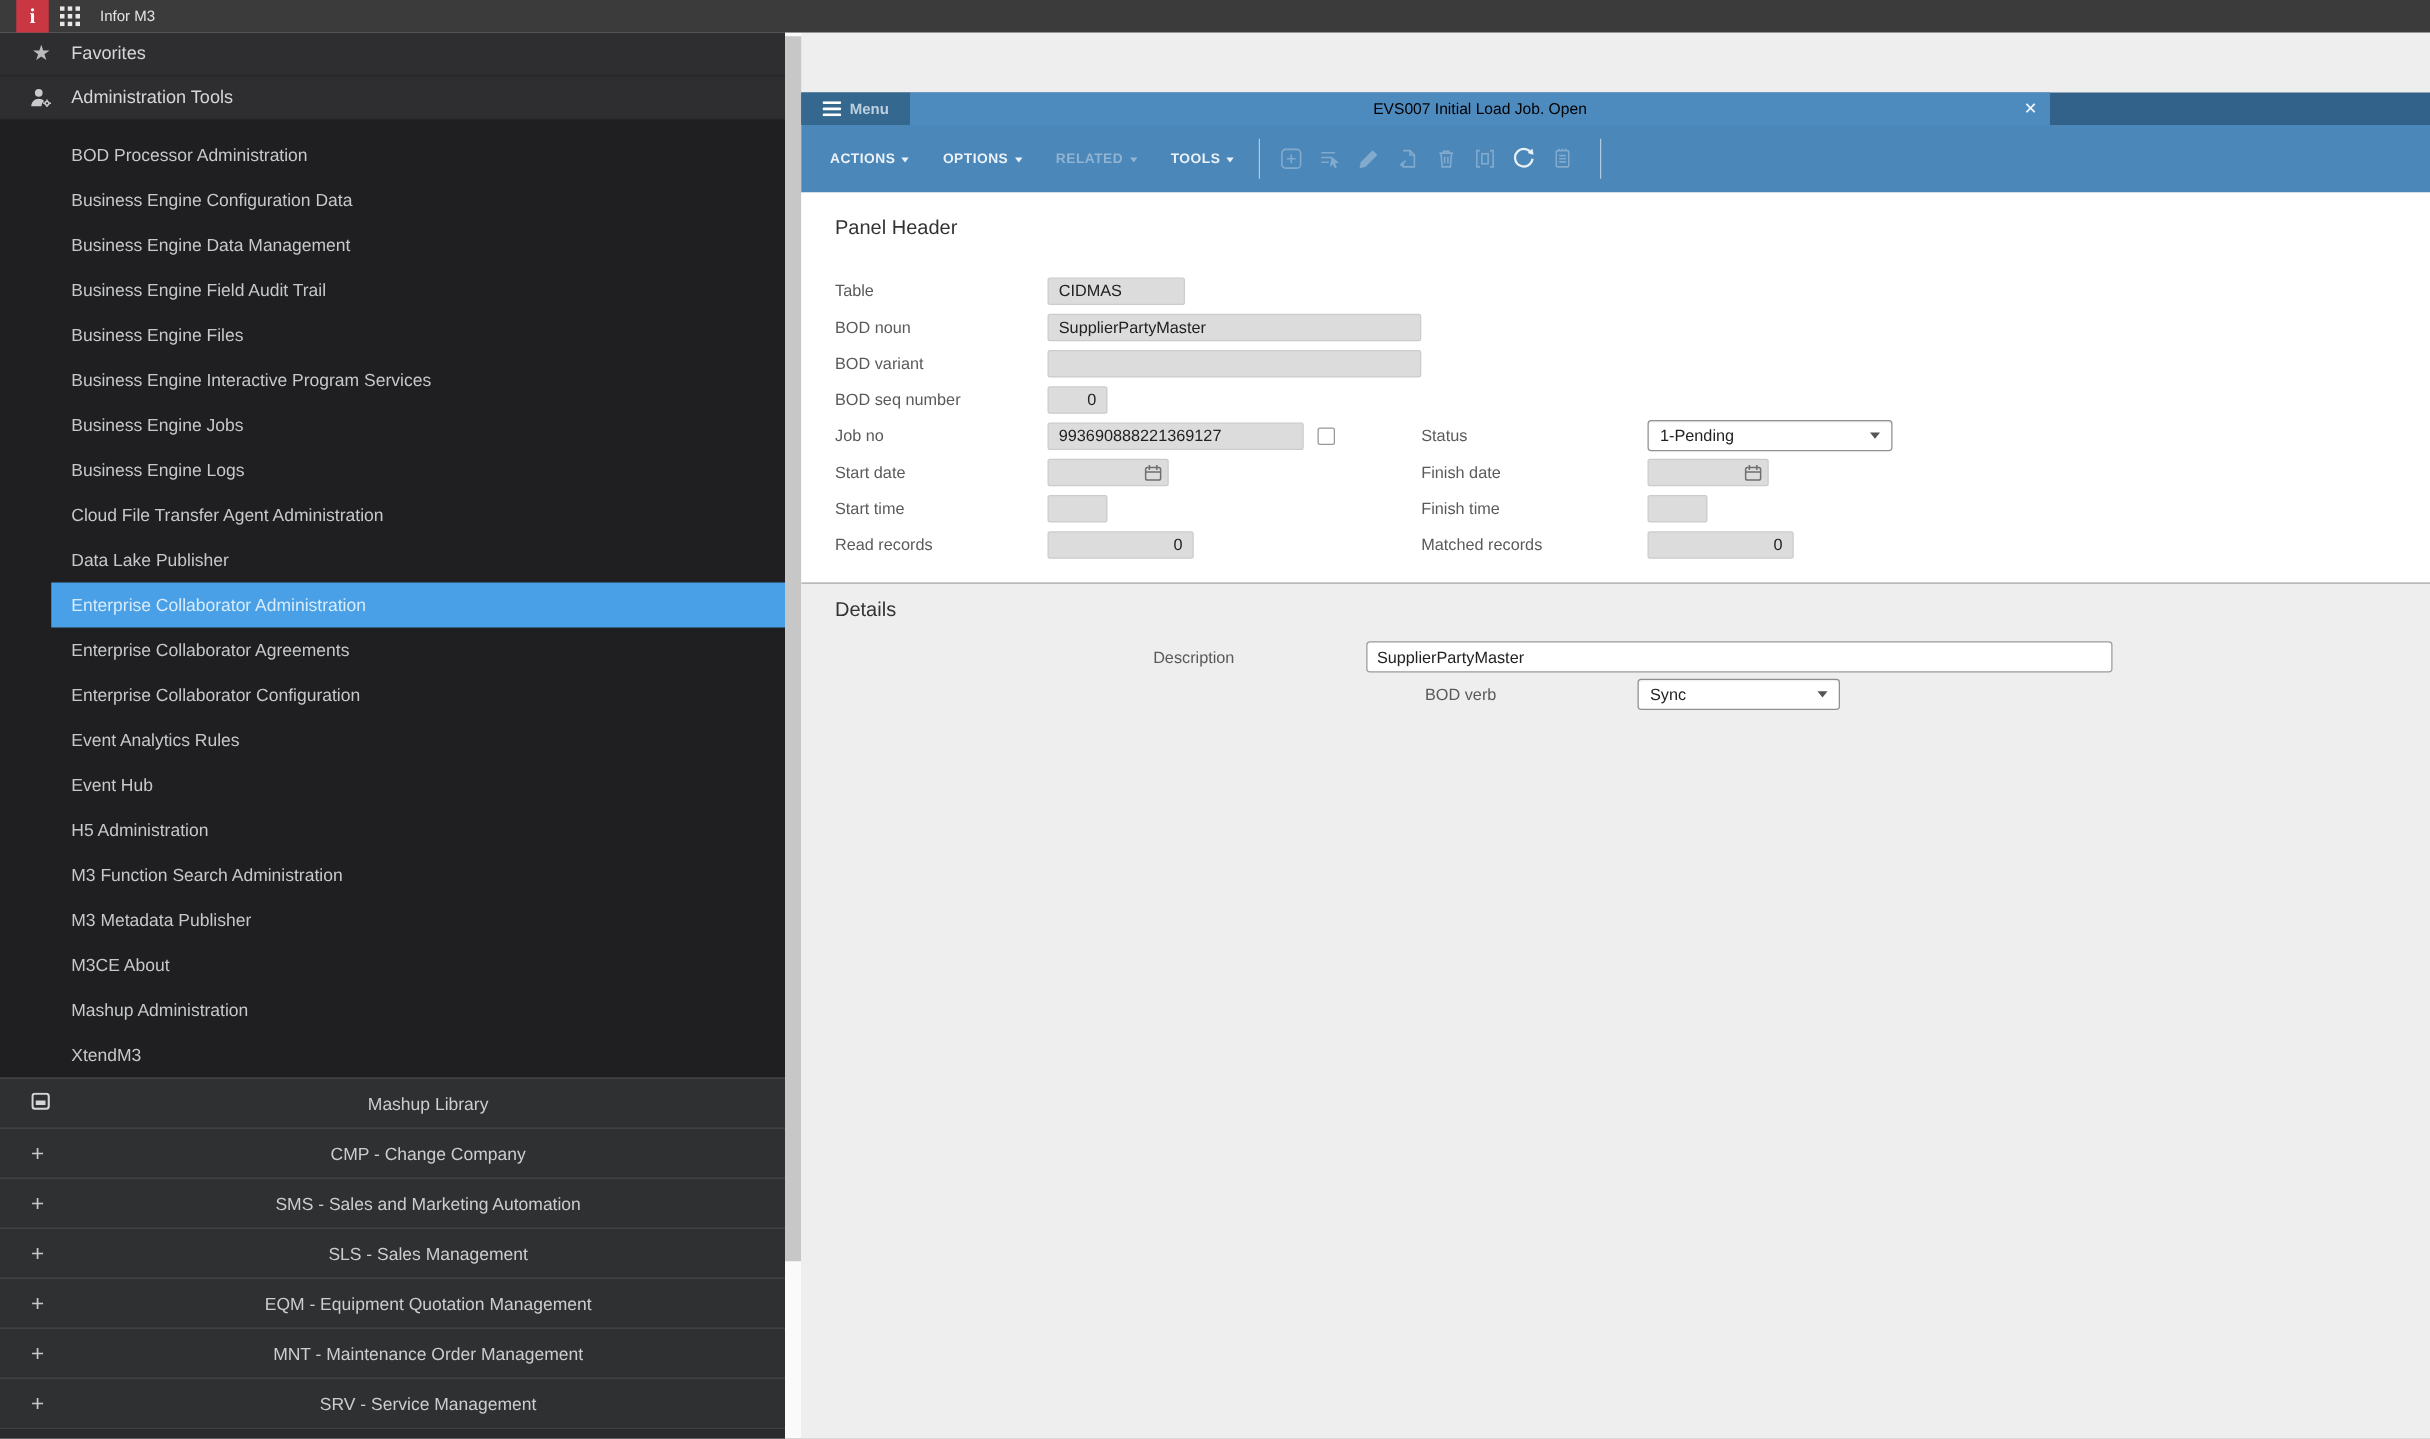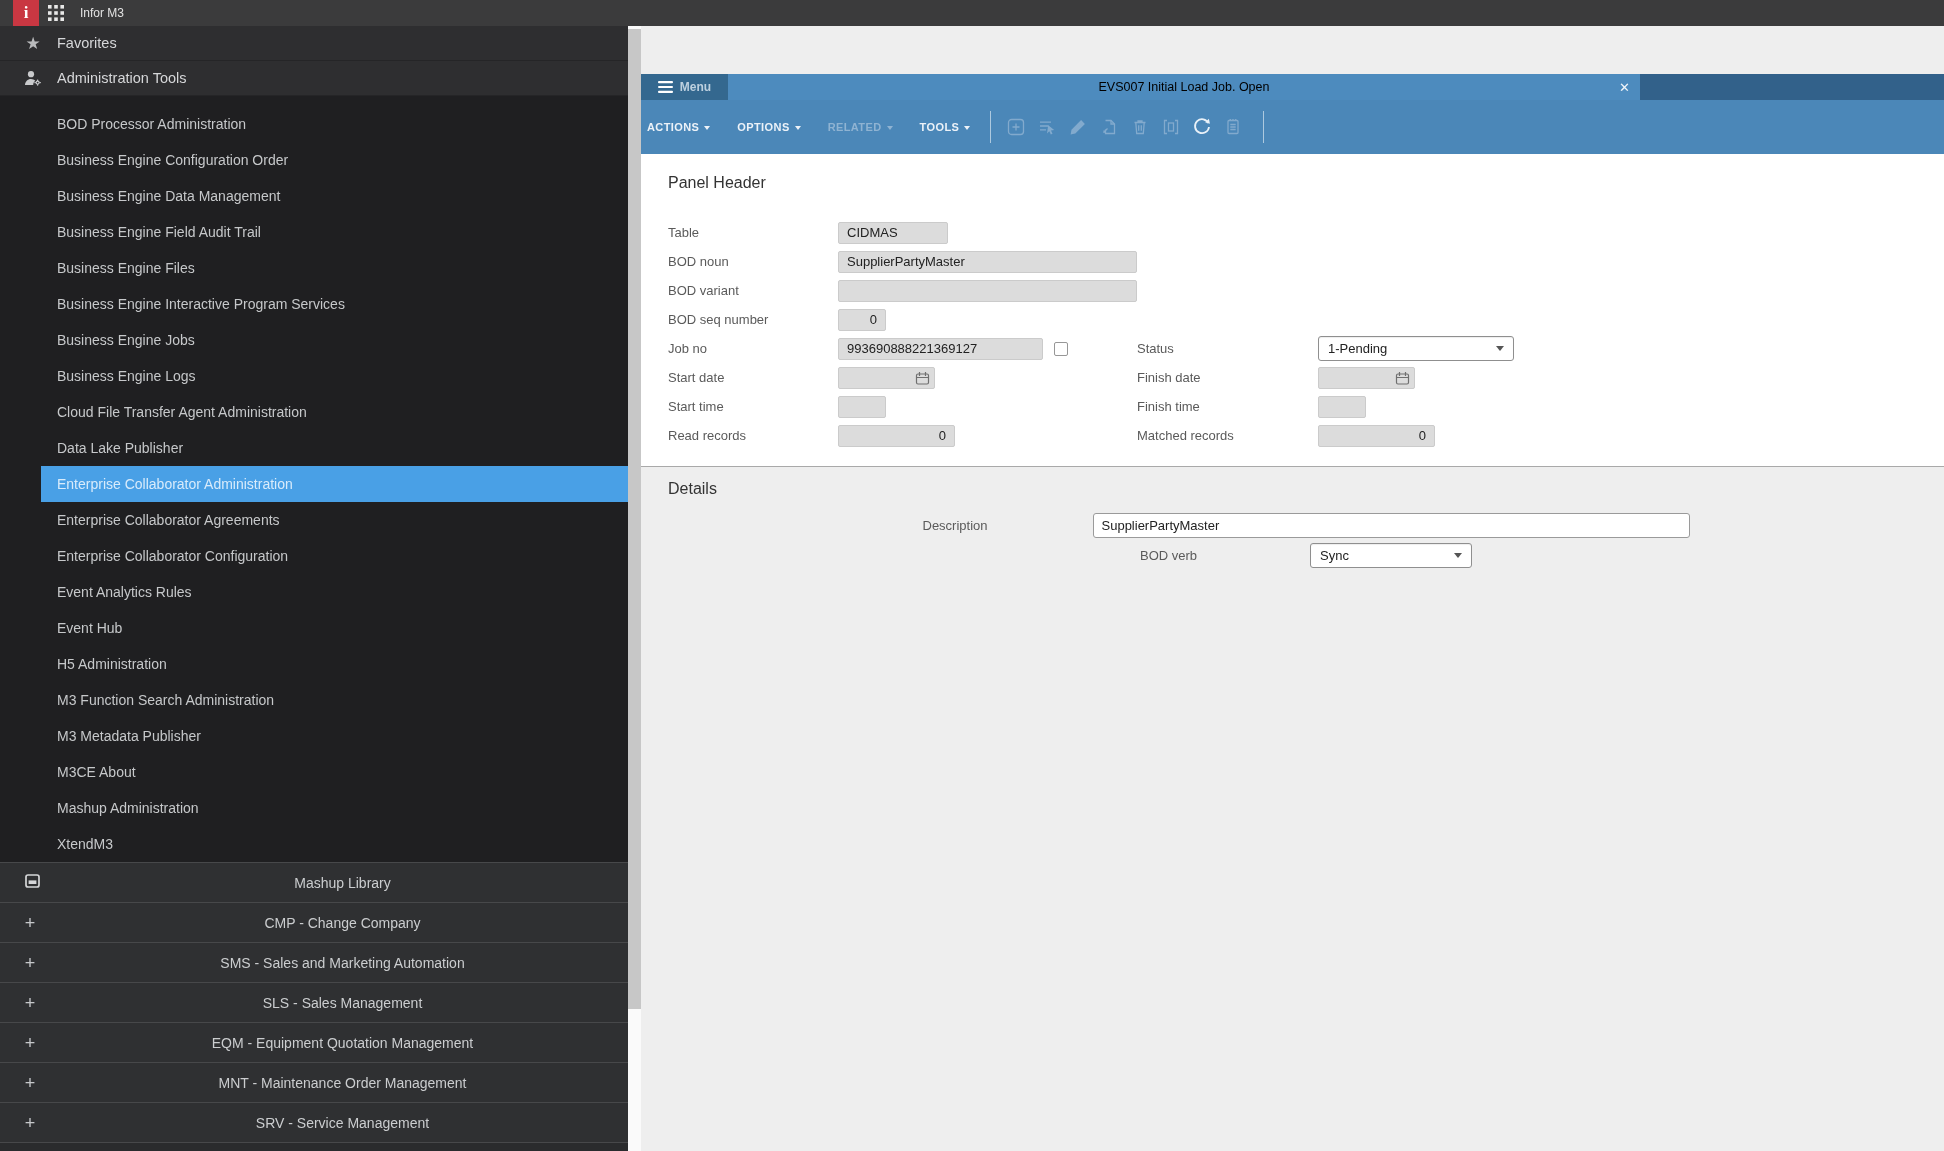--- a/index.html
+++ b/index.html
@@ -35,21 +35,21 @@
   
   .main { position:absolute; top:26px; left:641px; right:0; bottom:0; display:flex; flex-direction:column; }
 
   .tabrow { height:26px; background:#32618a; display:flex; flex:none;margin-top:48px; }
   .menu-btn { width:87px; background:#34688f; display:flex; align-items:center; justify-content:center; gap:7px; cursor:pointer; }
   .menu-btn-label { color:#bdd0df; font-size:12px; font-weight:bold; }
   .window-tab { width:912px; background:#4d8bbe; position:relative; display:flex; align-items:center; justify-content:center; cursor:pointer; }
   .window-tab-title { color:#000000; font-size:12.5px; font-weight:normal; }
   .tab-close { position:absolute; right:10px; top:0; bottom:0; display:flex; align-items:center; color:#f2f6fa; font-size:13px; cursor:pointer; }
 
-  .toolbar { height:54px; background:#4b87b8; flex:none; display:flex; align-items:center; padding-left:6px; }
+  .toolbar { height:54px; background:#4b87b8; flex:none; display:flex; align-items:center; padding-left:23px; }
   .tb-menus { display:flex; gap:27px; align-items:center; }
   .tb-menu { display:flex; align-items:center; gap:5px; color:#ecf2f8; font-size:11px; font-weight:bold; letter-spacing:.4px; cursor:pointer; }
   .tb-menu.disabled { color:#8fb3d2; }
   .caret { width:0; height:0; border-left:3.5px solid transparent; border-right:3.5px solid transparent; border-top:4px solid currentColor; margin-top:1px; }
   .tb-sep { width:1px; height:32px; background:rgba(255,255,255,.55); margin:0 15px 0 20px; }
   .tb-icons { display:flex; gap:11px; align-items:center; }
   .tb-icon { width:20px; height:20px; color:#82aacd; cursor:pointer; }
   .tb-icon.bright { color:#e9f1f8; }
 
   
@@ -130,21 +130,21 @@
       <span class="side-top-label">Administration Tools</span>
     </div>
 
     <div class="nav-list">
 
         <div class="nav-item">
           <span class="nav-item-label">BOD Processor Administration</span>
         </div>
 
         <div class="nav-item">
-          <span class="nav-item-label">Business Engine Configuration Order</span>
+          <span class="nav-item-label">Business Engine Configuration Data</span>
         </div>
 
         <div class="nav-item">
           <span class="nav-item-label">Business Engine Data Management</span>
         </div>
 
         <div class="nav-item">
           <span class="nav-item-label">Business Engine Field Audit Trail</span>
         </div>
 

